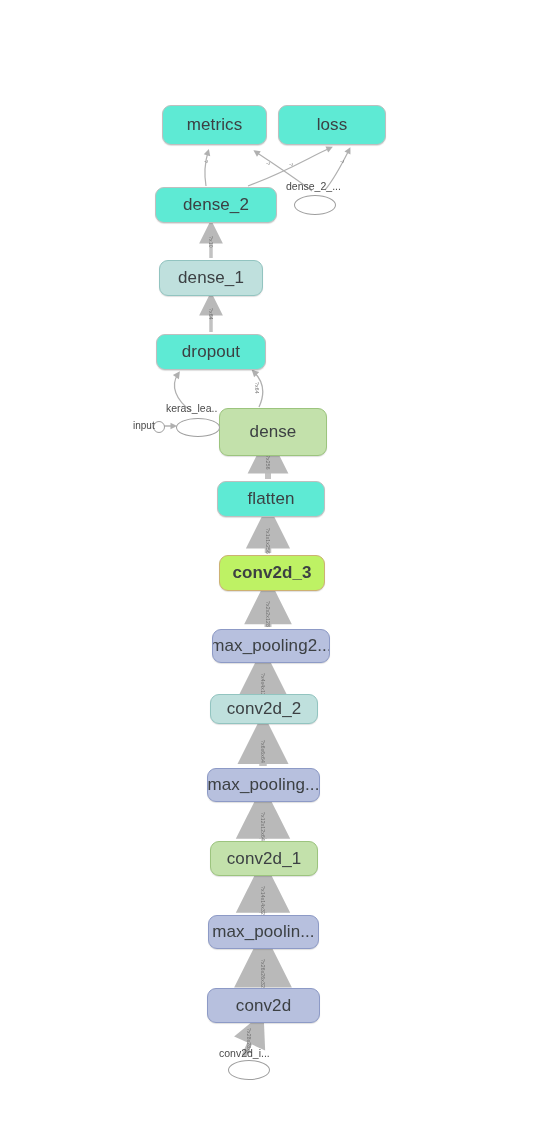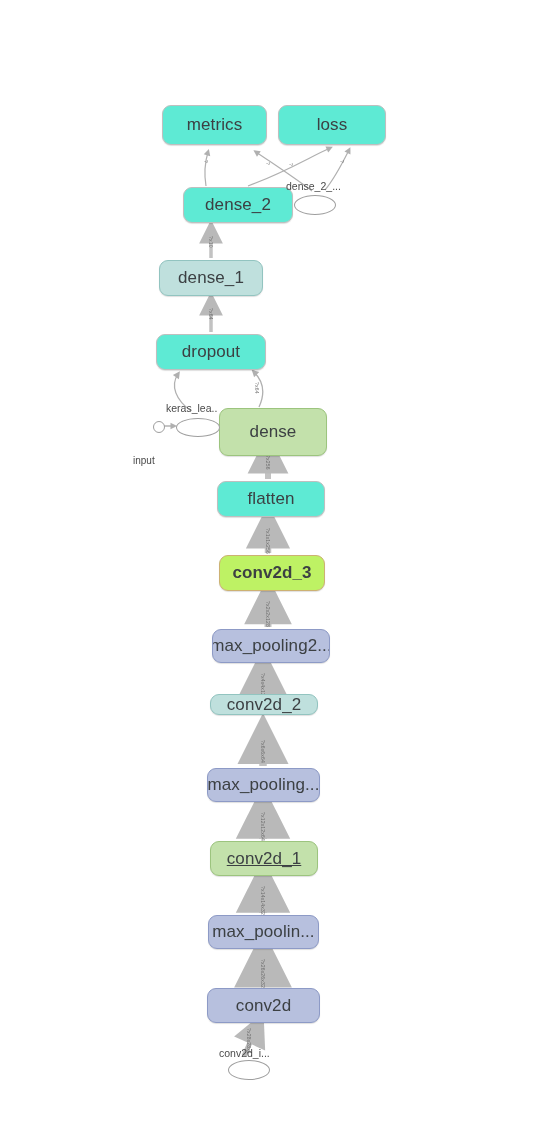--- a/index.html
+++ b/index.html
@@ -21,21 +21,21 @@
   .node.tan    {background:#bef264;border-color:#cdb173;font-weight:bold;}
 
   
   .ellipse{position:absolute;border:1.3px solid #9e9e9e;border-radius:50%;
            background:#ffffff;z-index:6;}
   .dot{position:absolute;border:1.3px solid #9e9e9e;border-radius:50%;
        background:#ffffff;z-index:6;}
   .elabel{position:absolute;font-size:10.5px;color:#4a4a4a;
           white-space:nowrap;z-index:7;}
   .ilabel{position:absolute;font-size:10px;color:#4a4a4a;
-          white-space:nowrap;z-index:7;margin-top:35px;}
+          white-space:nowrap;z-index:7;}
 
   
   svg.edges{position:absolute;left:0;top:0;width:556px;height:1134px;
             z-index:2;overflow:visible;}
   .edgelabel{position:absolute;font-size:5px;color:#606060;
              transform-origin:center center;writing-mode:vertical-rl;
              letter-spacing:.2px;z-index:4;white-space:nowrap;
              opacity:.85;}
 </style>
 </head>
@@ -109,48 +109,48 @@
       <div class="edgelabel" style="left: 246px; top: 1028px;">?x28x28x1</div>
     </div>
 
   <div id="node-layer">
       <div class="node gray" style="left: 162px; top: 105px; width: 105px; height: 40px;">
         <span>metrics</span>
       </div>
       <div class="node gray" style="left: 278px; top: 105px; width: 108px; height: 40px;">
         <span>loss</span>
       </div>
-      <div class="node gray" style="left: 155px; top: 187px; width: 110px; height: 36px; margin-left: 28px;">
+      <div class="node gray" style="left: 155px; top: 187px; width: 122px; height: 36px;">
         <span>dense_2</span>
       </div>
       <div class="node teal" style="left: 159px; top: 260px; width: 104px; height: 36px;">
         <span>dense_1</span>
       </div>
       <div class="node gray" style="left: 156px; top: 334px; width: 110px; height: 36px;">
         <span>dropout</span>
       </div>
       <div class="node green" style="left: 219px; top: 408px; width: 108px; height: 48px;">
         <span>dense</span>
       </div>
       <div class="node gray" style="left: 217px; top: 481px; width: 108px; height: 36px; justify-content: center;">
         <span>flatten</span>
       </div>
       <div class="node tan" style="left: 219px; top: 555px; width: 106px; height: 36px;">
         <span>conv2d_3</span>
       </div>
       <div class="node blue" style="left: 212px; top: 629px; width: 118px; height: 34px;">
         <span>max_pooling2...</span>
       </div>
-      <div class="node teal" style="left: 210px; top: 694px; width: 108px; height: 21px;">
+      <div class="node teal" style="left: 210px; top: 694px; width: 108px; height: 30px;">
         <span>conv2d_2</span>
       </div>
       <div class="node blue" style="left: 207px; top: 768px; width: 113px; height: 34px;">
         <span>max_pooling...</span>
       </div>
-      <div class="node green" style="left: 210px; top: 841px; width: 108px; height: 35px; text-decoration: underline;">
+      <div class="node green" style="left: 210px; top: 841px; width: 108px; height: 35px;">
         <span>conv2d_1</span>
       </div>
       <div class="node blue" style="left: 208px; top: 915px; width: 111px; height: 34px;">
         <span>max_poolin...</span>
       </div>
       <div class="node blue" style="left: 207px; top: 988px; width: 113px; height: 35px;">
         <span>conv2d</span>
       </div>
     </div>
 

